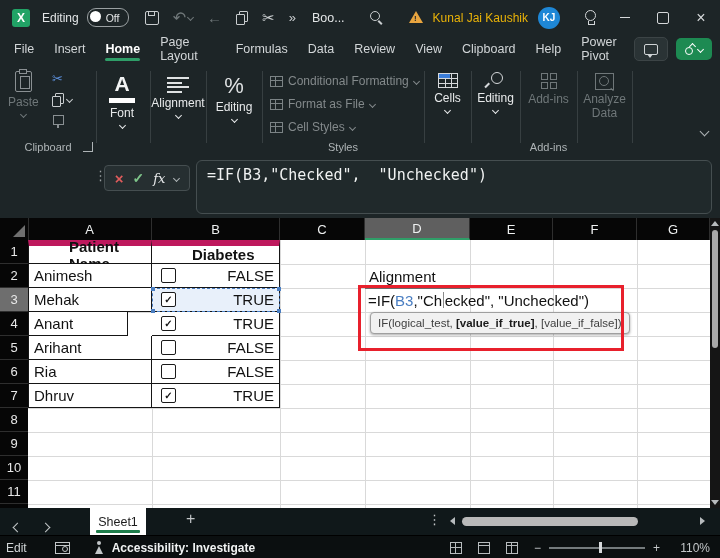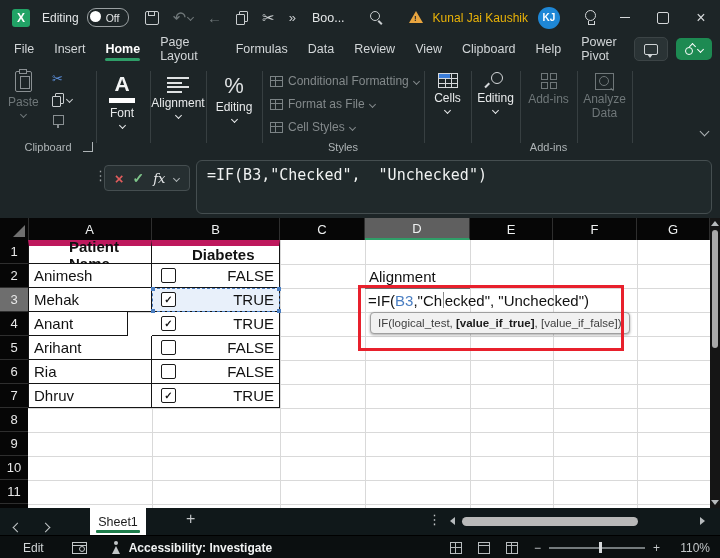--- a/index.html
+++ b/index.html
@@ -167,21 +167,21 @@
   .stab{position:absolute;left:90px;top:0;width:56px;height:27px;background:#fff;display:flex;align-items:center;justify-content:center;}
   .stab-lbl{font-size:12.5px;color:#1c1c1c;}
   .stab-underline{position:absolute;left:6px;right:6px;bottom:2px;height:3px;background:#1e7d4b;border-radius:1px;}
   .addsheet{position:absolute;left:186px;top:2px;color:#c2c6c8;font-size:16px;}
   .tdots{position:absolute;left:428px;top:4px;color:#c2c6c8;font-size:13px;}
   .hthumb{position:absolute;left:462px;top:9px;width:176px;height:9px;background:#b9b9b9;border-radius:5px;}
   .hs-l{position:absolute;left:450px;top:9px;} .hs-r{position:absolute;left:700px;top:9px;}
   
   .statusbar{position:absolute;left:0;top:535px;width:720px;height:23px;background:#0b0f10;border-top:1px solid #000;
              display:flex;align-items:center;font-size:12px;color:#d2d6d8;}
-  .mode{margin-left:23px;}
+  .mode{margin-left:6px;}
   .icon-macro{margin-left:28px;width:13px;height:10px;border:1px solid #c2c6c8;position:relative;}
   .icon-macro::before{content:"";position:absolute;left:0;top:2px;width:100%;height:1px;background:#c2c6c8;}
   .icon-macro::after{content:"";position:absolute;right:1px;bottom:1px;width:4px;height:4px;border:1px solid #c2c6c8;border-radius:50%;}
   .icon-person{margin-left:24px;position:relative;width:11px;height:13px;}
   .icon-person::before{content:"";position:absolute;left:3.5px;top:0;width:4px;height:4px;border-radius:50%;background:#c2c6c8;}
   .icon-person::after{content:"";position:absolute;left:1px;top:5px;width:0;height:0;
       border-left:4.5px solid transparent;border-right:4.5px solid transparent;border-bottom:8px solid #c2c6c8;}
   .acc-txt{margin-left:7px;font-weight:bold;color:#f0f2f2;}
   .sb-right{margin-left:auto;display:flex;align-items:center;gap:16px;margin-right:10px;}
   .vicon{width:12px;height:12px;border:1px solid #b7bbbd;box-sizing:border-box;}

